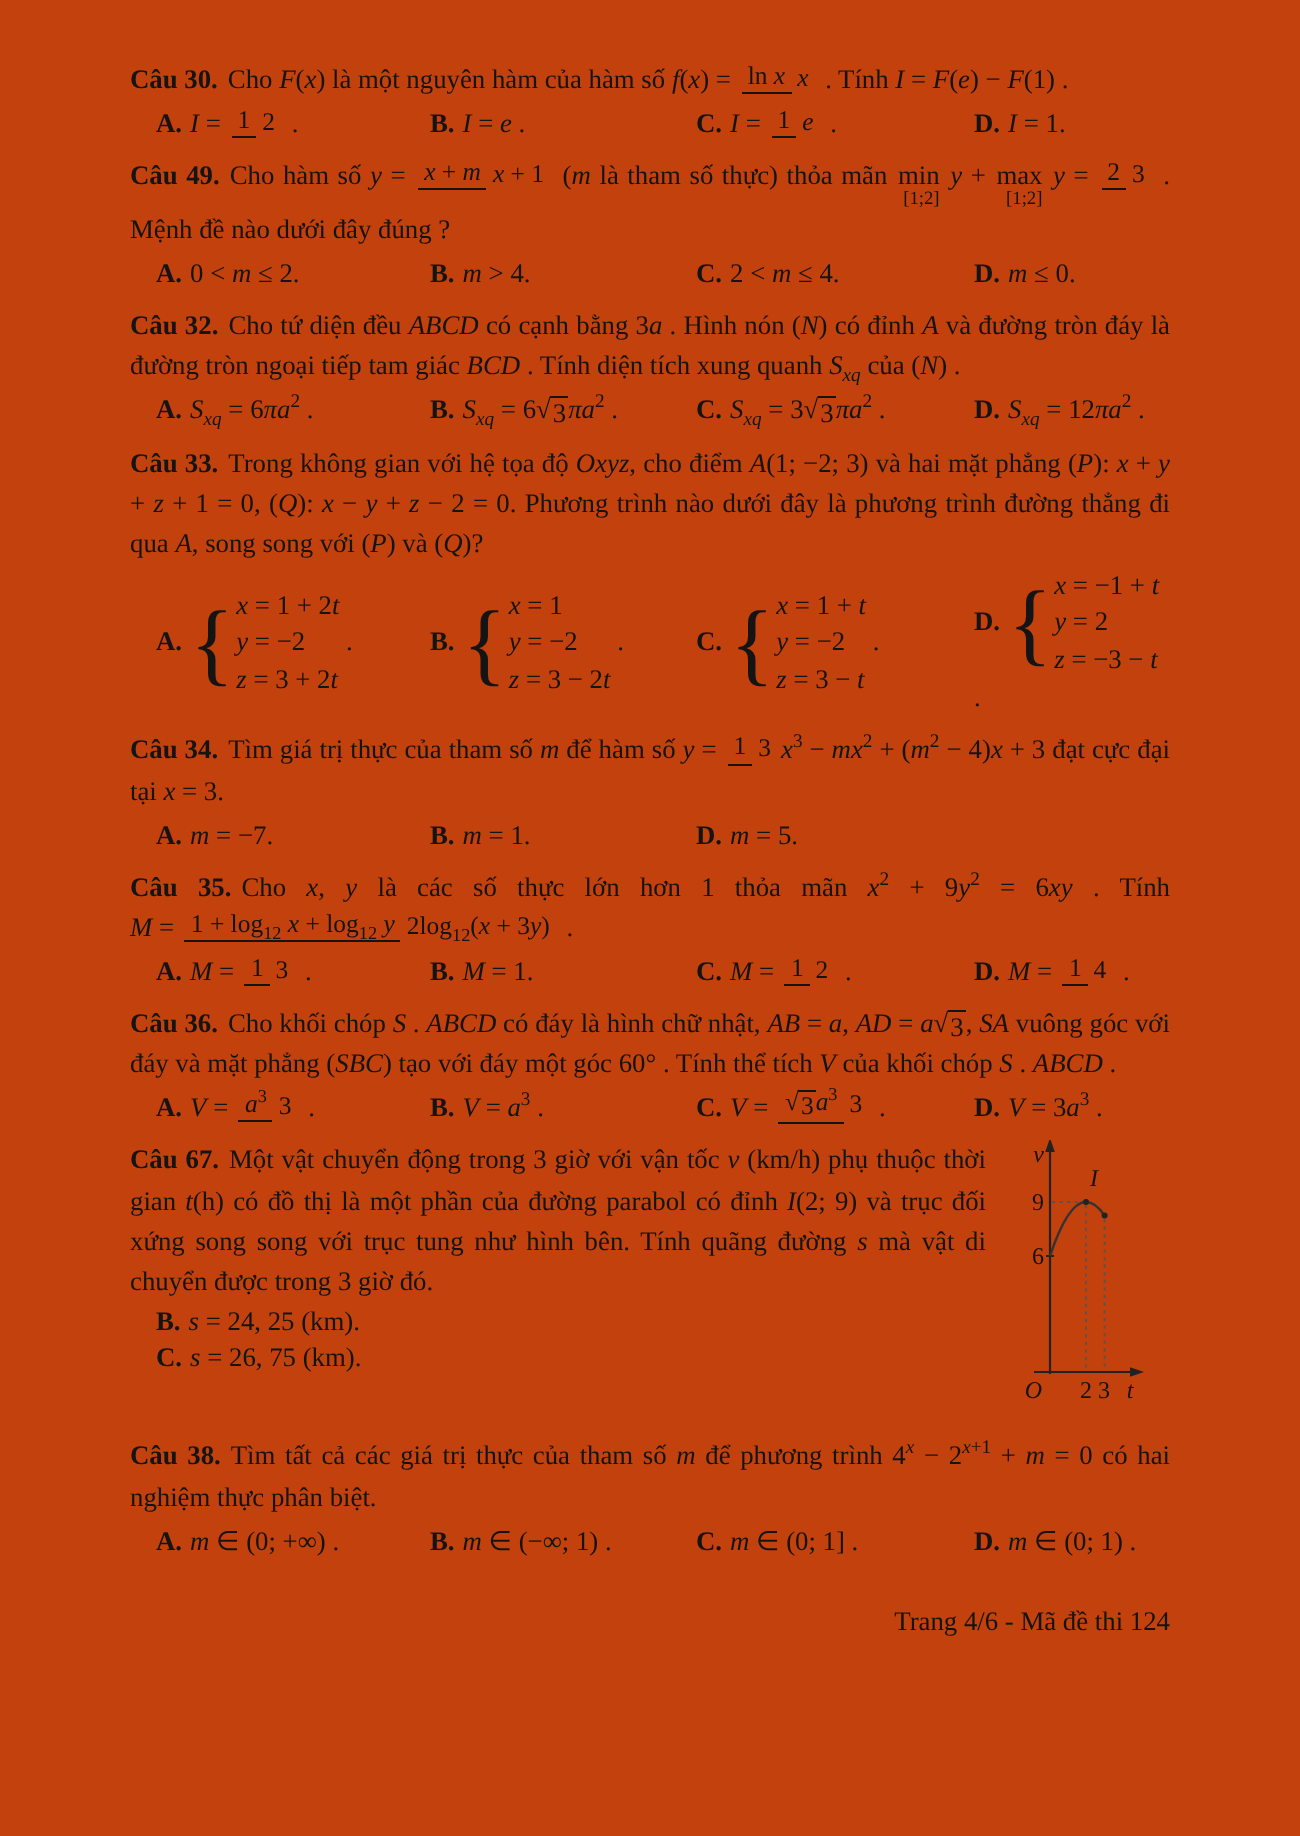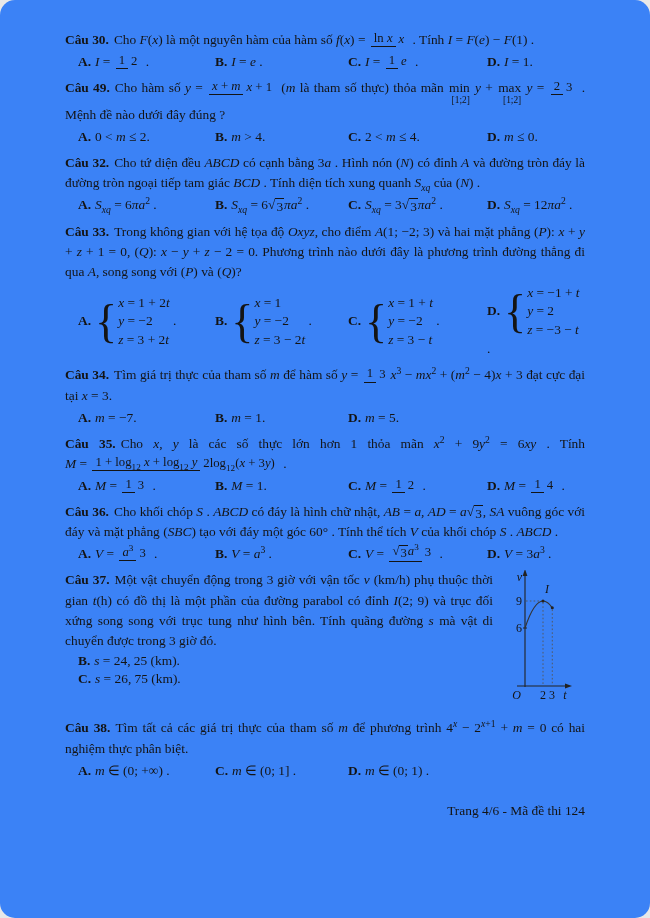--- a/index.html
+++ b/index.html
@@ -1,24 +1,23 @@
 <!DOCTYPE html>
 <html lang="vi"><head>
 <meta charset="utf-8">
 <style>
   html,body { margin:0; padding:0; background:#e8e8e8; }
   .sheet {
     width:650px; height:918px; box-sizing:border-box;
-    background:#3b82f6; color:#141414;
+    background:#c2410c; color:#141414;
     font-family:"Liberation Serif", serif;
     font-size:13.4px; line-height:1.5;
     padding:30px 65px 0 65px;
     overflow:hidden;
     position:relative;
-    border-radius:15px;
   }
   .question { margin:0 0 6px 0; }
   .stem { margin:0; text-align:justify; }
   .jlast { text-align-last:justify; }
   .qlabel { font-weight:bold; margin-right:5px; }
   .letter { font-weight:bold; margin-right:4px; }
   .optrow { display:flex; align-items:center; margin:2px 0 2px 13px; }
   .optrow .opt:nth-child(1){ width:137px; }
   .optrow .opt:nth-child(2){ width:133px; }
   .optrow .opt:nth-child(3){ width:139px; }
@@ -227,31 +226,32 @@
       <circle cx="49.3" cy="39.8" r="1.5" fill="#222"></circle>
       <text x="19" y="13" text-anchor="end" class="it">v</text>
       <text x="19" y="37" text-anchor="end">9</text>
       <text x="19" y="64" text-anchor="end">6</text>
       <text x="18" y="131" text-anchor="end" class="it">O</text>
       <text x="40" y="131" text-anchor="middle">2</text>
       <text x="49" y="131" text-anchor="middle">3</text>
       <text x="62" y="131" text-anchor="middle" class="it">t</text>
       <text x="44" y="25" text-anchor="middle" class="it">I</text>
     </svg>
-    <p class="stem"><b class="qlabel">Câu 37.</b><span>Một vật chuyển động trong 3 giờ với vận tốc <i class="mv">v</i> (km/h) phụ thuộc thời gian <i class="mv">t</i>(h) có đồ thị là một phần của đường parabol có đỉnh  <i class="mv">I</i>(2; 9) và trục đối xứng song song với trục tung như hình bên. Tính quãng đường <i class="mv">s</i> mà vật di chuyển được trong 3 giờ đó.</span></p>
+    <p class="stem"><b class="qlabel">Câu 67.</b><span>Một vật chuyển động trong 3 giờ với vận tốc <i class="mv">v</i> (km/h) phụ thuộc thời gian <i class="mv">t</i>(h) có đồ thị là một phần của đường parabol có đỉnh  <i class="mv">I</i>(2; 9) và trục đối xứng song song với trục tung như hình bên. Tính quãng đường <i class="mv">s</i> mà vật di chuyển được trong 3 giờ đó.</span></p>
     <div class="optstack">
       <span class="opt"><b class="letter">B.</b><span><i class="mv">s</i> = 24, 25 (km).</span></span>
       <span class="opt"><b class="letter">C.</b><span><i class="mv">s</i> = 26, 75 (km).</span></span>
     </div>
   </div>
 
   <div class="question">
     <p class="stem"><b class="qlabel">Câu 38.</b><span>Tìm tất cả các giá trị thực của tham số <i class="mv">m</i> để phương trình 4<sup><i class="mv">x</i></sup> − 2<sup><i class="mv">x</i>+1</sup> + <i class="mv">m</i> = 0 có hai nghiệm thực phân biệt.</span></p>
     <div class="optrow">
       <span class="opt"><b class="letter">A.</b><span><i class="mv">m</i> ∈ (0; +∞) .</span></span>
+      <span class="opt"><b class="letter">B.</b><span><i class="mv">m</i> ∈ (−∞; 1) .</span></span>
       <span class="opt"><b class="letter">C.</b><span><i class="mv">m</i> ∈ (0; 1] .</span></span>
       <span class="opt"><b class="letter">D.</b><span><i class="mv">m</i> ∈ (0; 1) .</span></span>
     </div>
   </div>
 
   <p class="footer">Trang 4/6 - Mã đề thi 124</p>
 
 </div>
 
 </body></html>

